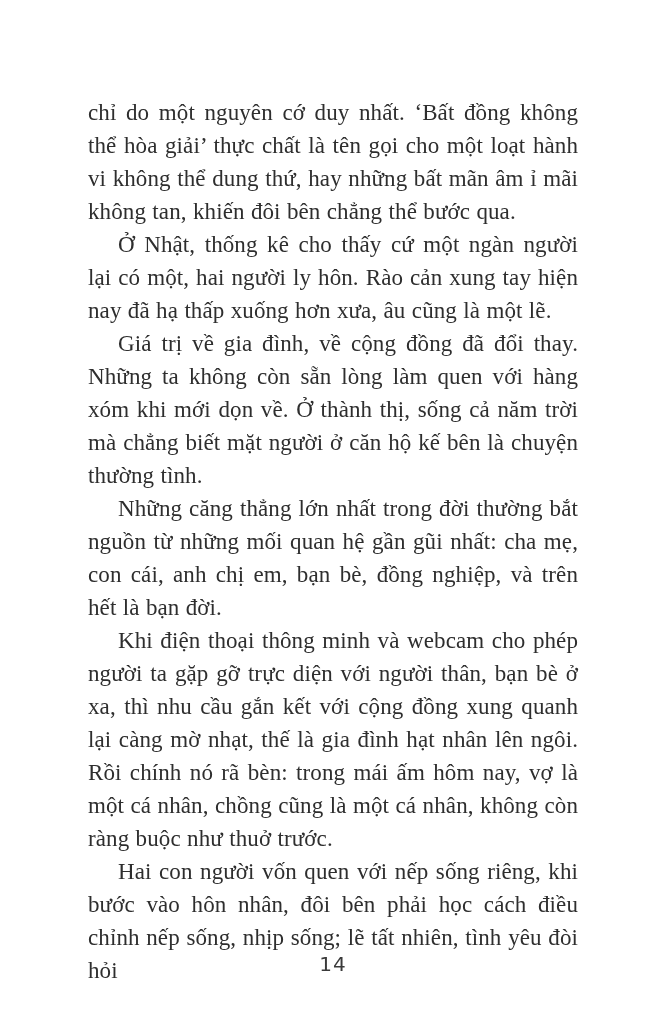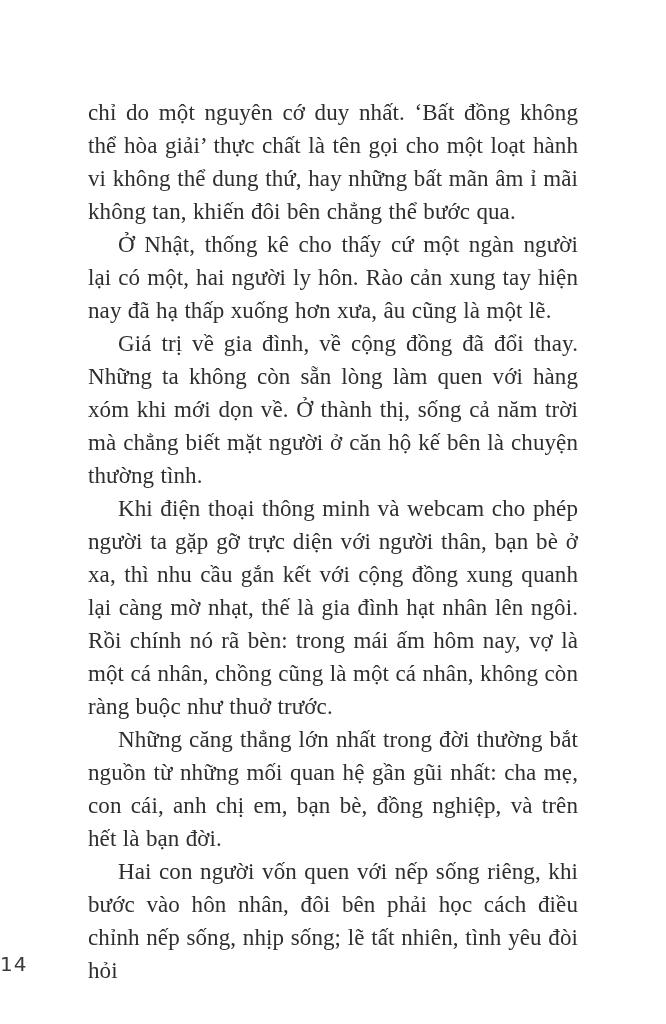--- a/index.html
+++ b/index.html
@@ -33,34 +33,34 @@
     word-spacing: 0.5px;
   }
   .text-block p.no-indent {
     text-indent: 0;
   }
   .page-number {
     position: absolute;
     left: 0;
     right: 0;
     bottom: 48px;
-    text-align: left;
+    text-align: center;
     font-size: 20px;
     color: #3a3a3a;
     font-family: "DejaVu Sans", sans-serif;
     letter-spacing: 1px;
   }
 </style>
 </head>
 <body>
 
 <div class="page">
   <main class="text-block">
     <p class="no-indent">chỉ do một nguyên cớ duy nhất. ‘Bất đồng không thể hòa giải’ thực chất là tên gọi cho một loạt hành vi không thể dung thứ, hay những bất mãn âm ỉ mãi không tan, khiến đôi bên chẳng thể bước qua.</p>
     <p>Ở Nhật, thống kê cho thấy cứ một ngàn người lại có một, hai người ly hôn. Rào cản xung tay hiện nay đã hạ thấp xuống hơn xưa, âu cũng là một lẽ.</p>
     <p>Giá trị về gia đình, về cộng đồng đã đổi thay. Những ta không còn sẵn lòng làm quen với hàng xóm khi mới dọn về. Ở thành thị, sống cả năm trời mà chẳng biết mặt người ở căn hộ kế bên là chuyện thường tình.</p>
+    <p>Những căng thẳng lớn nhất trong đời thường bắt nguồn từ những mối quan hệ gần gũi nhất: cha mẹ, con cái, anh chị em, bạn bè, đồng nghiệp, và trên hết là bạn đời.</p>
     <p>Khi điện thoại thông minh và webcam cho phép người ta gặp gỡ trực diện với người thân, bạn bè ở xa, thì nhu cầu gắn kết với cộng đồng xung quanh lại càng mờ nhạt, thế là gia đình hạt nhân lên ngôi. Rồi chính nó rã bèn: trong mái ấm hôm nay, vợ là một cá nhân, chồng cũng là một cá nhân, không còn ràng buộc như thuở trước.</p>
-    <p>Những căng thẳng lớn nhất trong đời thường bắt nguồn từ những mối quan hệ gần gũi nhất: cha mẹ, con cái, anh chị em, bạn bè, đồng nghiệp, và trên hết là bạn đời.</p>
     <p>Hai con người vốn quen với nếp sống riêng, khi bước vào hôn nhân, đôi bên phải học cách điều chỉnh nếp sống, nhịp sống; lẽ tất nhiên, tình yêu đòi hỏi</p>
   </main>
 
   <div class="page-number">14</div>
 </div>
 
 </body></html>

